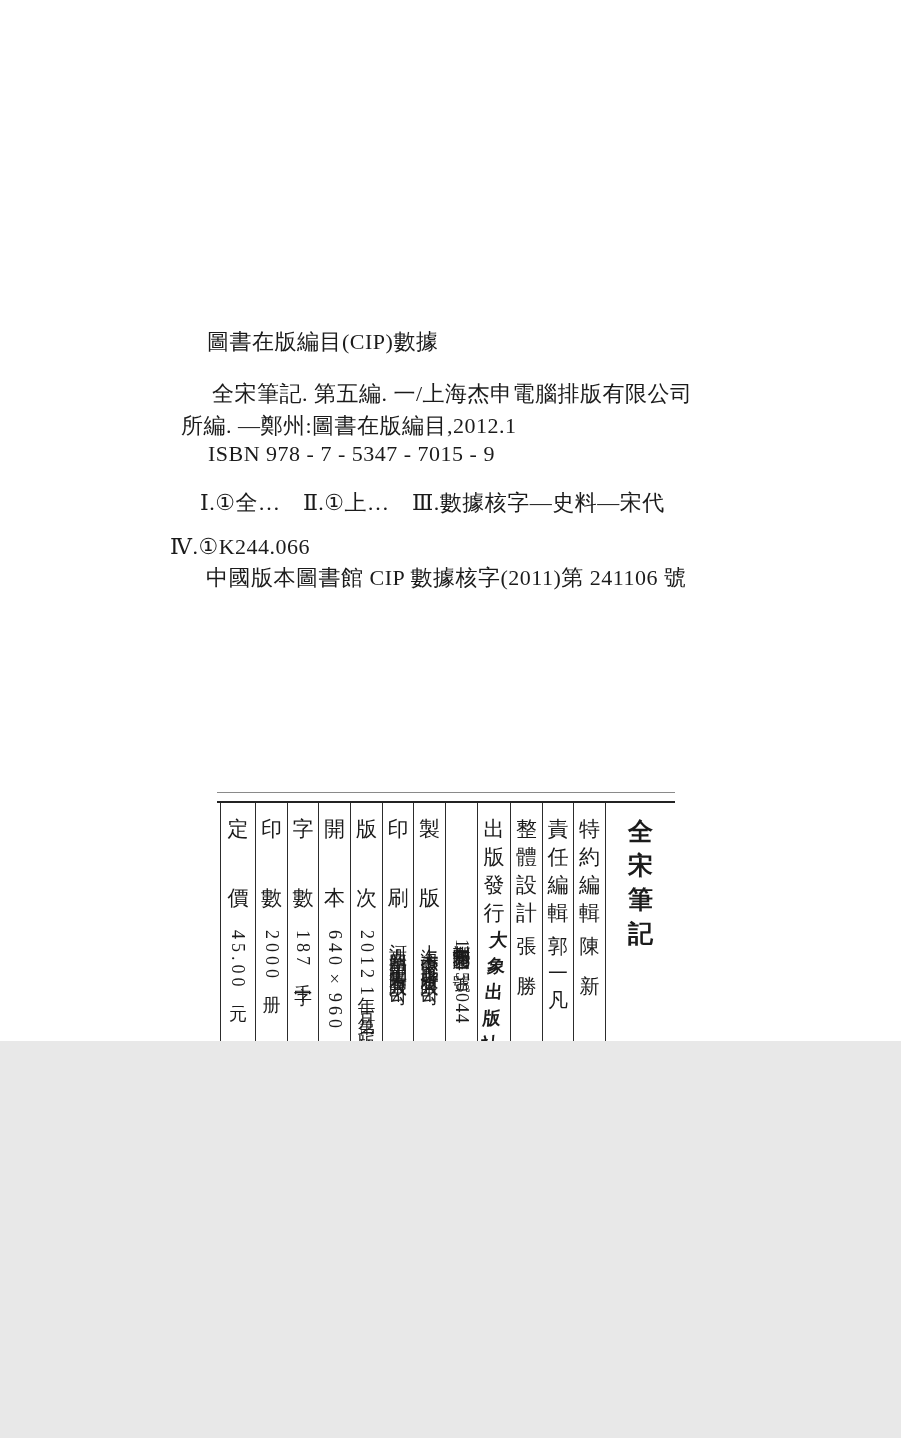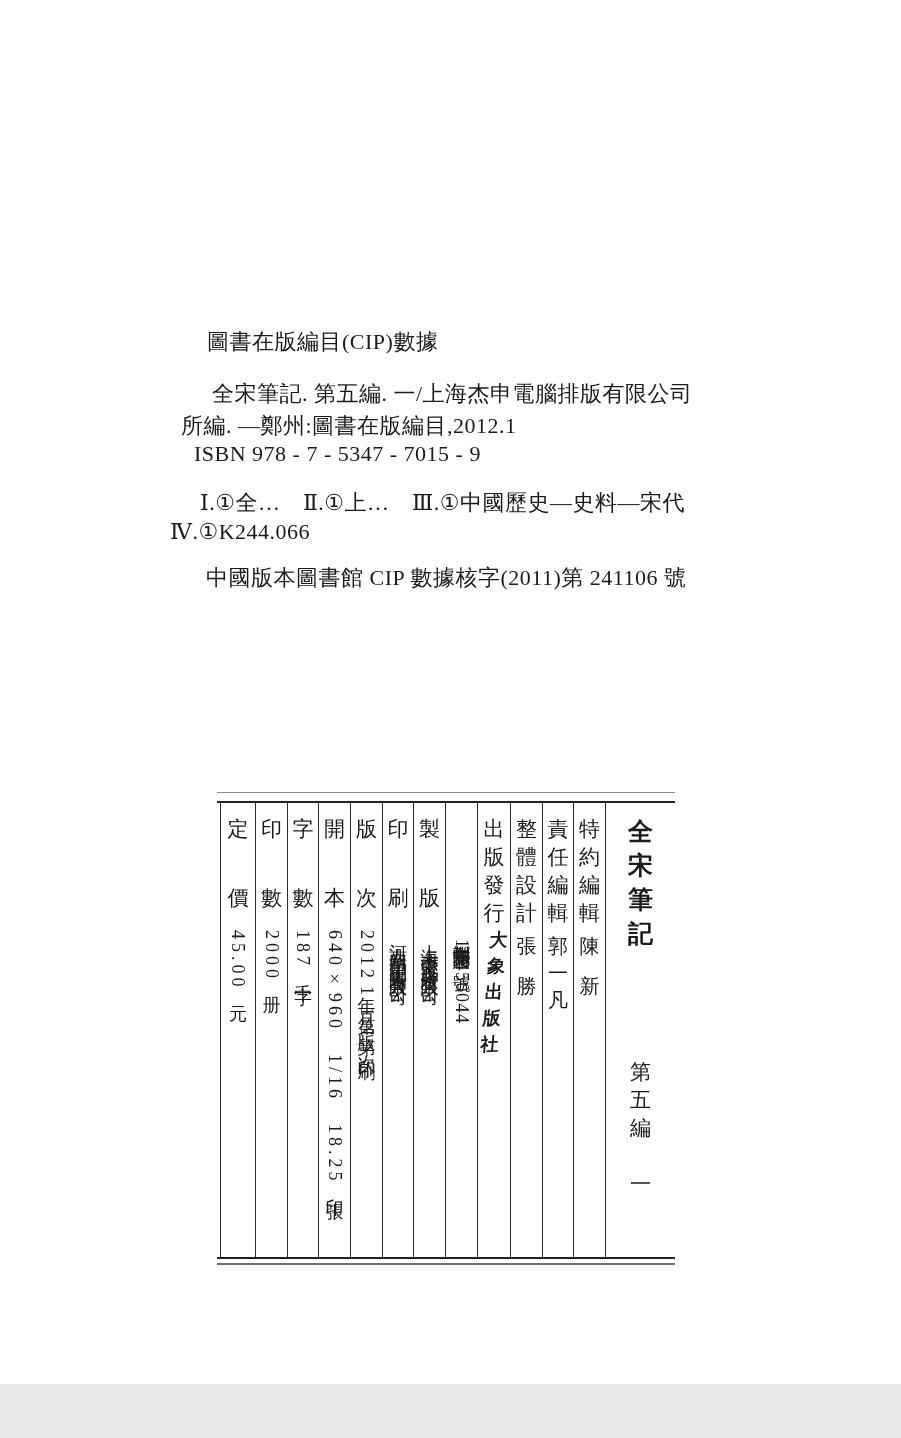--- a/index.html
+++ b/index.html
@@ -1,35 +1,35 @@
 <!DOCTYPE html>
 <html><head>
 <meta charset="utf-8">
 <style>
   html,body{margin:0;padding:0;background:#e8e8e8;}
   .page{
     position:relative;
-    width:901px;height:1384px;
+    width:901px;height:1041px;
     margin:0 auto;
     background:#ffffff;
     overflow:hidden;
     font-family:"Liberation Serif","DejaVu Serif",serif;
     color:#1b1b1b;
   }
   
   .cip p, .cip h2{
     position:absolute;margin:0;white-space:nowrap;
     font-size:22px;font-weight:normal;letter-spacing:0.5px;line-height:1.2;
   }
   .cip-heading{left:207px;top:329px;font-weight:bold;}
   .cip-l1{left:212px;top:381px;}
   .cip-l2{left:181px;top:413px;}
-  .cip-isbn{left:194px;top:441px;letter-spacing:1px;}
+  .cip-isbn{left:208px;top:441px;letter-spacing:1px;}
   .cip-c1{left:200px;top:490px;}
-  .cip-c2{left:170px;top:519px;}
+  .cip-c2{left:170px;top:534px;}
   .cip-record{left:206px;top:565px;text-align:right;}
   
   .colophon{position:absolute;left:217px;top:792px;width:458px;height:474px;}
   .rule{position:absolute;left:0;right:0;}
   .rule-top-thin{top:0;height:1px;background:#8a8a8a;}
   .rule-top-thick{top:9px;height:2px;background:#232323;}
   .rule-bottom-thick{top:465px;height:2px;background:#232323;}
   .rule-bottom-thin{top:471px;height:2px;background:#6f6f6f;}
   .cols{
     position:absolute;top:11px;left:0;width:458px;height:454px;
@@ -60,21 +60,21 @@
 </head>
 <body>
 
 <div class="page">
 
   <section class="cip">
     <h2 class="cip-heading">圖書在版編目(CIP)數據</h2>
     <p class="cip-l1">全宋筆記. 第五編. 一/上海杰申電腦排版有限公司</p>
     <p class="cip-l2">所編. —鄭州:圖書在版編目,2012.1</p>
     <p class="cip-isbn">ISBN 978 - 7 - 5347 - 7015 - 9</p>
-    <p class="cip-c1">Ⅰ.①全…　Ⅱ.①上…　Ⅲ.①中國歷史—史料—宋代</p>
+    <p class="cip-c1">Ⅰ.①全…　Ⅱ.①上…　Ⅲ.數據核字—史料—宋代</p>
     <p class="cip-c2">Ⅳ.①K244.066</p>
     <p class="cip-record">中國版本圖書館 CIP 數據核字(2011)第 241106 號</p>
   </section>
 
   <section class="colophon">
     <div class="rule rule-top-thin"></div>
     <div class="rule rule-top-thick"></div>
 
     <div class="cols">
       <div class="col col-title">

